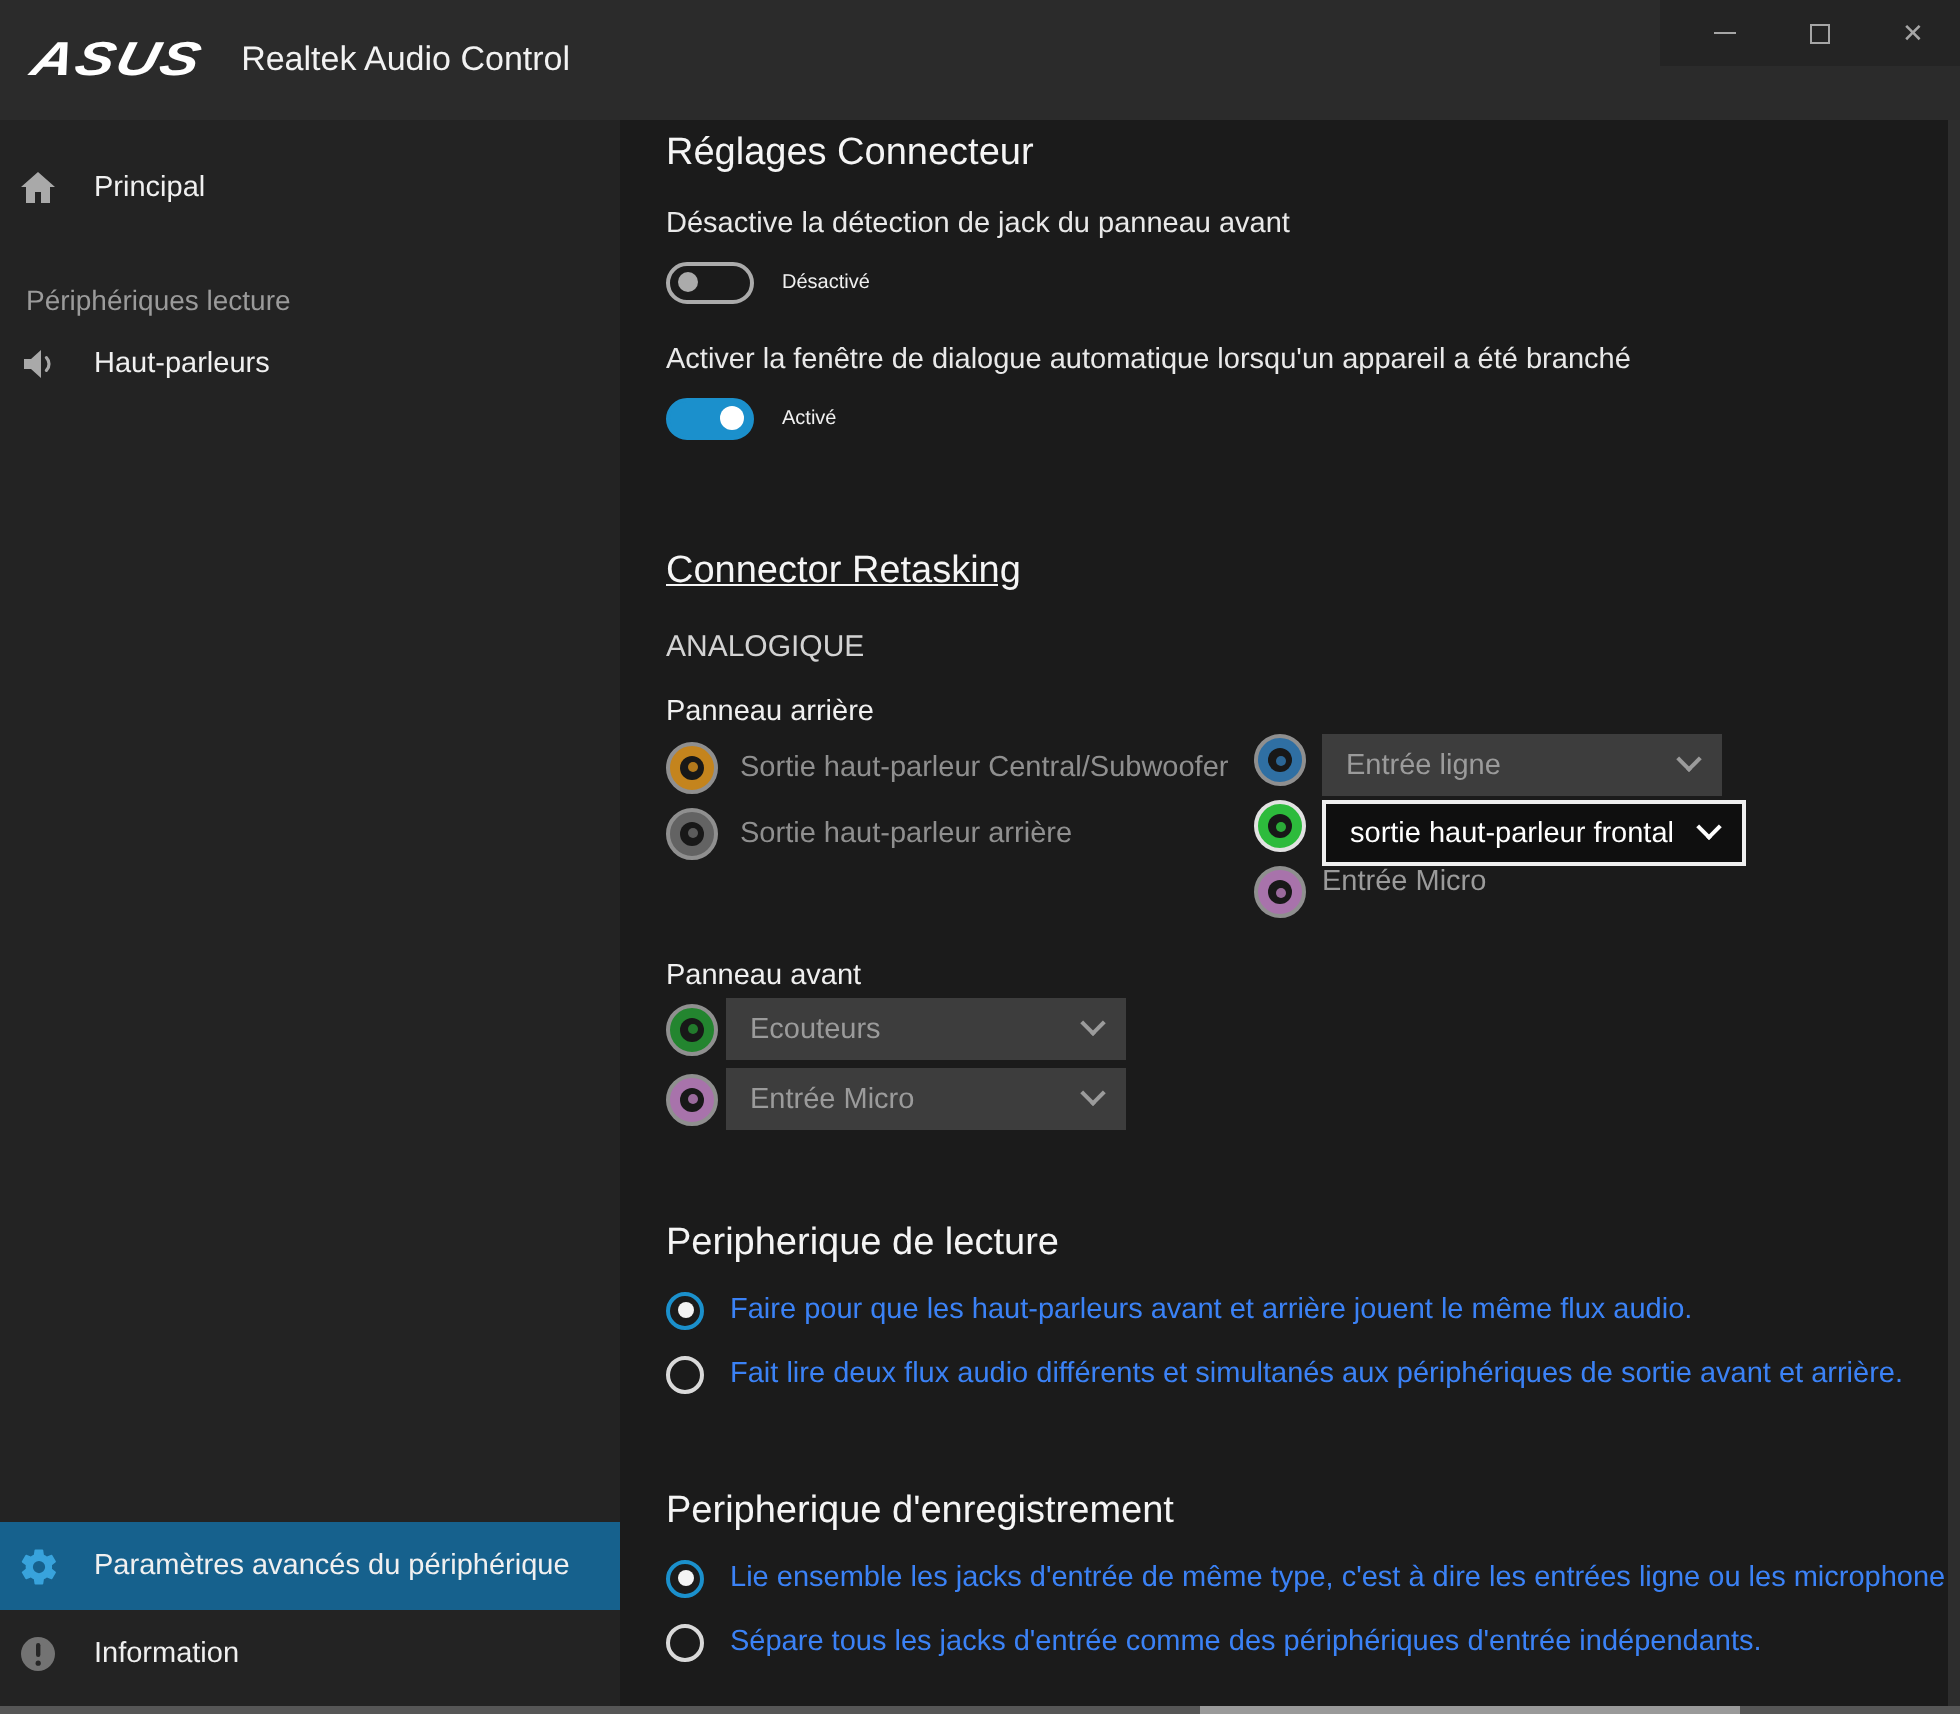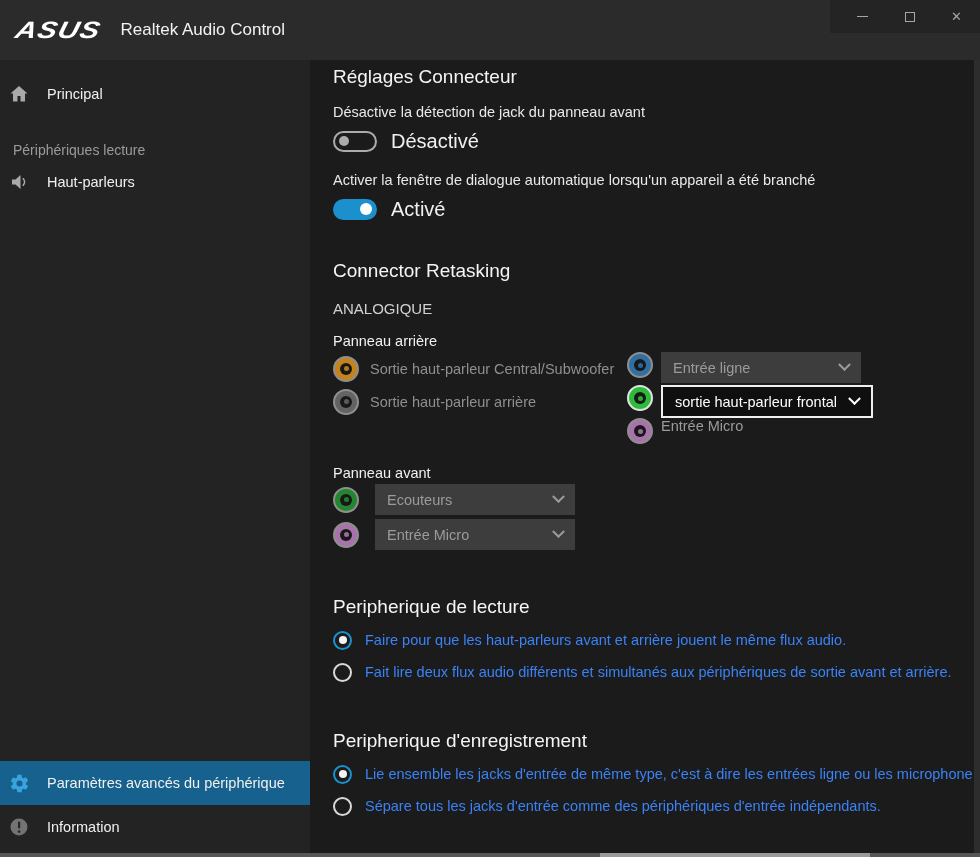--- a/index.html
+++ b/index.html
@@ -30,53 +30,53 @@
   .side-item { height:44px; display:flex; align-items:center; gap:17px; padding-left:8px;
                color:#f0f0f0; font-size:14.5px; cursor:pointer; }
   .side-item .icn { width:22px; height:22px; flex:none; display:flex; align-items:center; justify-content:center; }
   .side-section { margin:26px 0 2px; padding-left:13px; color:#9b9b9b; font-size:14px; }
   .side-bottom { position:absolute; left:0; right:0; bottom:4px; }
   .side-item.selected { background:var(--sidebar_selected,#16618d); }
 
   
   h1.sec { font-size:19px; font-weight:400; color:#f5f5f5; }
   .h-connector { margin-top:6px; }
-  .h-retask { margin-top:40px; }
+  .h-retask { margin-top:55px;text-decoration:underline; }
   .h-playback { margin-top:46px; }
   .h-record { margin-top:48px; }
   .setting-label { margin-top:16px; font-size:14.5px; color:#e9e9e9; }
   .setting-label.second { margin-top:20px; }
   .subheading { margin-top:18px; font-size:15px; color:#d2d2d2; }
   .panel-label { margin-top:16px; font-size:14.5px; color:#f0f0f0; }
   .panel-label.front { margin-top:14px; }
 
   
   .toggle-row { margin-top:10px; display:flex; align-items:center; gap:14px; height:22px; }
   .toggle { position:relative; width:44px; height:21px; border-radius:11px; cursor:pointer; flex:none; }
   .toggle.off { border:2px solid #ababab; background:transparent; }
   .toggle.off .knob { position:absolute; left:4px; top:3.5px; width:10px; height:10px; border-radius:50%; background:#ababab; }
   .toggle.on { background:var(--accent,#1b90cc); border:2px solid var(--accent,#1b90cc); }
   .toggle.on .knob { position:absolute; right:3px; top:2.5px; width:12px; height:12px; border-radius:50%; background:#ffffff; }
-  .toggle-state { font-size:20px; color:#f0f0f0; }
+  .toggle-state { font-size:10px; color:#f0f0f0; }
 
   
   .jack { position:relative; width:26px; height:26px; border-radius:50%; border:2px solid #8f8f8f; flex:none; }
   .jack.bright { border-color:#e2e2e2; }
   .jack-hole { position:absolute; left:5px; top:5px; width:12px; height:12px; border-radius:50%;
                background:#181818; display:flex; align-items:center; justify-content:center; }
   .jack-dot { width:5px; height:5px; border-radius:50%; opacity:.9; }
 
   .rear-grid { position:relative; margin-top:3px; height:99px; }
   .rear-left .jack-row { height:33px; display:flex; align-items:center; gap:11px; }
   .jack-label-muted { font-size:14.5px; color:#8f8f8f; }
   .rear-right { position:absolute; left:294px; top:0; }
   .rear-right .jack-row { height:33px; display:flex; align-items:flex-start; gap:8px; }
 
   .front-rows { margin-top:3px; }
-  .front-rows .jack-row { display:flex; align-items:center; gap:16px; margin-bottom:4px; height:31px; }
+  .front-rows .jack-row { display:flex; align-items:center; gap:4px; margin-bottom:4px; height:31px; }
 
   
   .dd { display:flex; align-items:center; justify-content:space-between; padding:0 12px; font-size:14.5px; cursor:default; }
   .dd.disabled { width:200px; height:31px; background:#3d3d3d; color:#9b9b9b; }
   .dd.active { width:212px; height:33px; background:#0f0f0f; border:2px solid #efefef; color:#ffffff; cursor:pointer; }
   .chev { width:9px; height:9px; border-right:2px solid currentColor; border-bottom:2px solid currentColor;
           transform:rotate(45deg) translate(-2px,-2px); flex:none; }
   .plain-jack-label { font-size:14.5px; color:#9b9b9b; }
 
   

